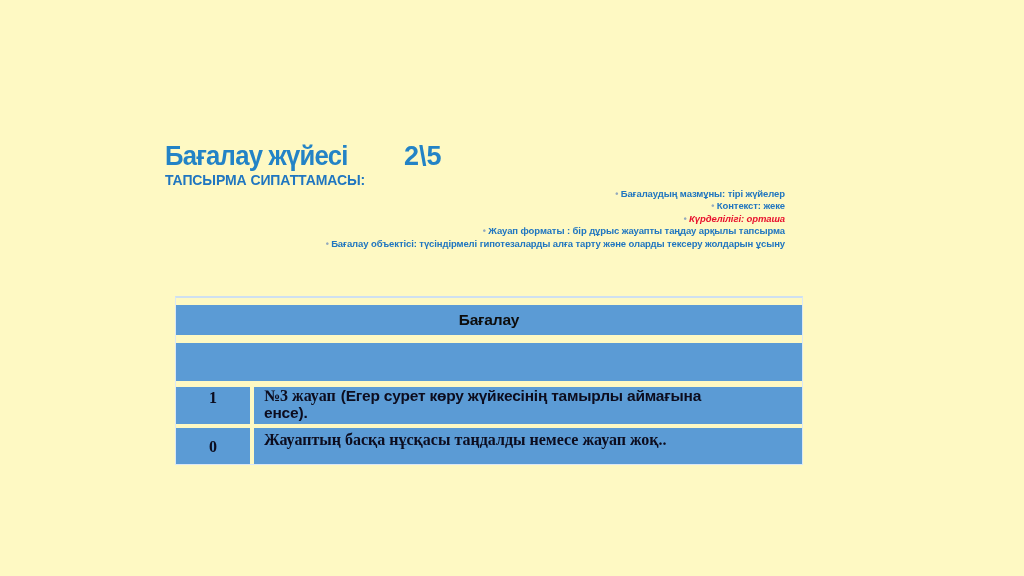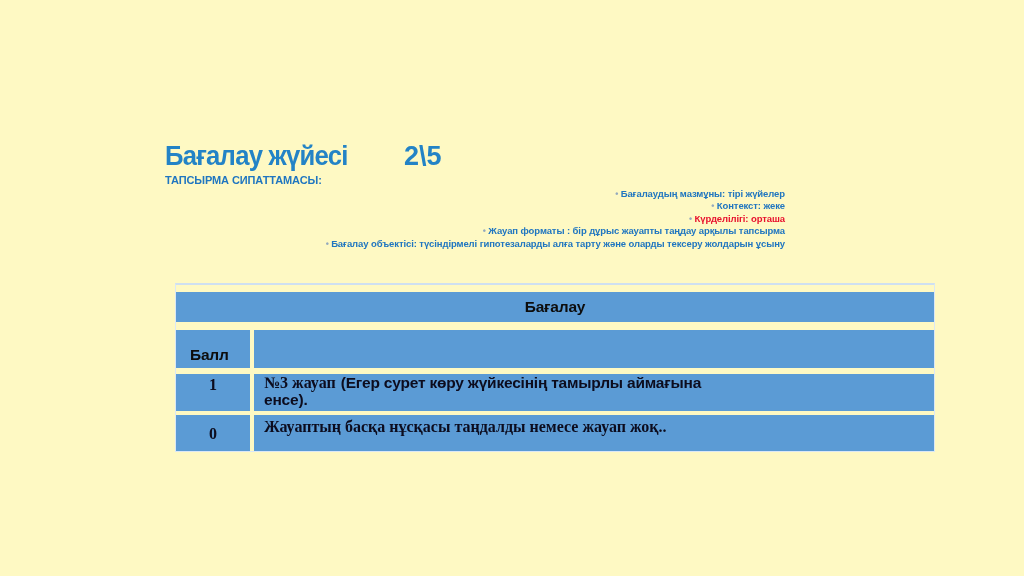--- a/index.html
+++ b/index.html
@@ -15,34 +15,34 @@
   .slide-title,.page-num{
     font-size:27px;font-weight:bold;color:#2383C6;
     letter-spacing:-0.8px;line-height:30px;white-space:nowrap;
     transform:scaleX(.95);transform-origin:left top;
   }
   .page-num{position:absolute;left:239px;transform:none;letter-spacing:0;}
 
   
   .desc{position:absolute;left:165px;top:175px;width:620px;}
   .desc-heading{
-    font-size:11px;font-weight:bold;color:#2076C0;
+    font-size:14px;font-weight:bold;color:#2076C0;
     letter-spacing:-0.1px;line-height:11px;
   }
   .desc-list{margin:2px 0 0;padding:0;list-style:none;text-align:right;}
   .desc-item{
     font-size:9.5px;font-weight:600;line-height:11.4px;
     letter-spacing:-0.1px;color:#2076C0;white-space:nowrap;
   }
   .desc-item::before{content:"• ";color:#93a9bd;font-size:9px;}
-  .desc-item[data-color="red"]{color:#E8112D;font-weight:700;}
+  .desc-item[data-color="red"]{color:#E8112D;font-weight:700;font-style:italic;}
 
   
   .score-table{
-    position:absolute;left:175px;top:283px;width:760px;
+    position:absolute;left:175px;top:296px;width:628px;
     box-sizing:border-box;
     border:1px solid #dbe8f5;border-top:2px solid #cfe0f0;
   }
   .t-header{
     margin-top:7px;height:30px;background:#5B9BD5;
     display:flex;align-items:center;justify-content:center;
     font-size:15.5px;font-weight:bold;color:#0d0d0d;letter-spacing:-0.2px;
   }
   .t-row{display:flex;gap:4px;}
   .t-row.r2{margin-top:8px;height:38px;}
@@ -87,21 +87,20 @@
       <li class="desc-item" data-color="red">Күрделілігі: орташа</li>
       <li class="desc-item" data-color="blue">Жауап форматы : бір дұрыс жауапты таңдау арқылы тапсырма</li>
       <li class="desc-item" data-color="blue">Бағалау объектісі: түсіндірмелі гипотезаларды алға тарту және оларды тексеру жолдарын ұсыну</li>
     </ul>
   </div>
 
   <div class="score-table">
     <div class="t-header">Бағалау</div>
 
     <div class="t-row r2">
-      <div class="c-score">Балл</div>
       <div class="c-ans"></div>
     </div>
 
     <div class="t-row r3">
       <div class="c-score">1</div>
       <div class="c-ans">
         <span class="ans-text"><span class="f-serif">№3 жауап</span><span class="f-sans">(Егер сурет көру жүйкесінің  тамырлы аймағына енсе).</span></span>
       </div>
     </div>
 

